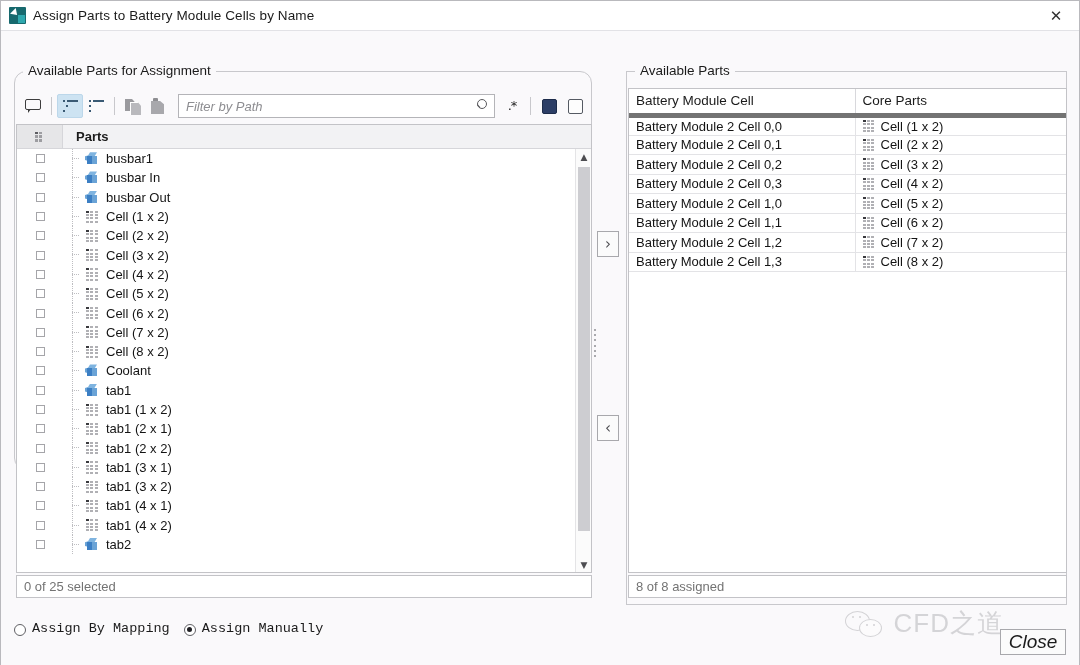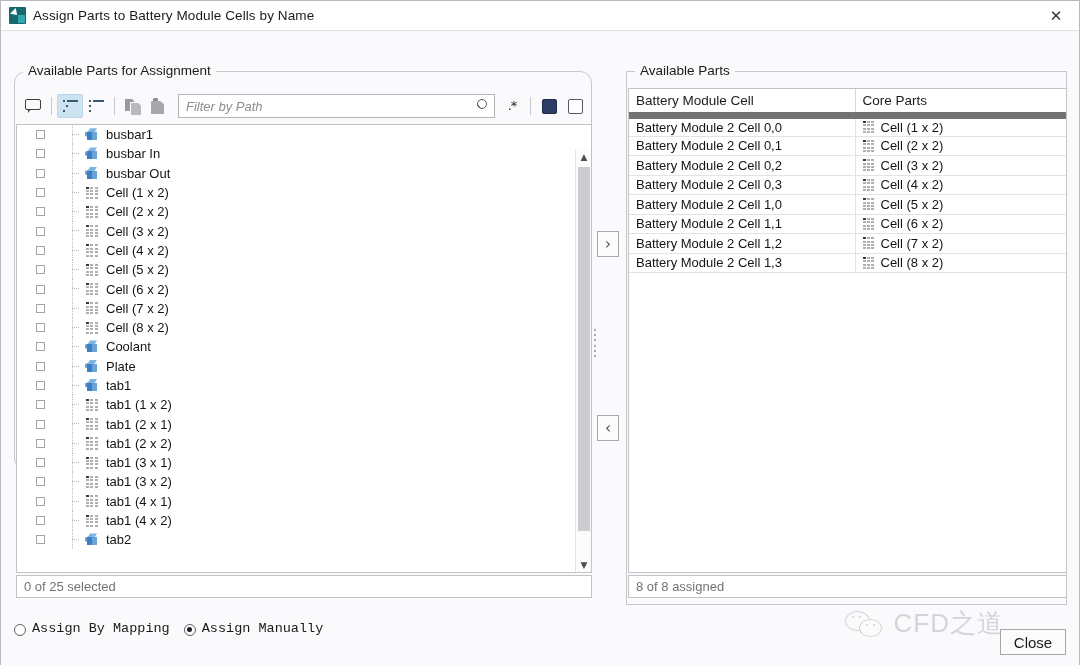--- a/index.html
+++ b/index.html
@@ -441,21 +441,21 @@
     overflow: hidden;
   }
   .tbl { width: 100%; border-collapse: collapse; table-layout: fixed; }
   .tbl th {
     height: 26px;
     text-align: left;
     font-weight: normal;
     font-size: 13.5px;
     color: #1b1b1b;
     padding-left: 7px;
-    border-bottom: 7px solid #737373;
+    border-bottom: 5px solid #737373;
     border-right: 1px solid #d8d8dc;
     background: #ffffff;
   }
   .tbl th:last-child { border-right: none; }
   .tbl td {
     height: 19.5px;
     font-size: 13px;
     color: #141414;
     padding-left: 7px;
     border-bottom: 1px solid #e3e3e6;
@@ -496,25 +496,25 @@
     background: #1f1f23;
   }
 
   
   .close-btn {
     position: absolute;
     right: 13px; bottom: 10px;
     width: 66px; height: 26px;
     border: 1px solid #a8a8ac;
     background: #fbfbfb;
-    font-size: 15px;
+    font-size: 19px;
     color: #1b1b1b;
     font-family: "Liberation Sans", sans-serif;
     cursor: pointer;
-    display: flex; align-items: center; justify-content: center;
+    display: flex; align-items: center; justify-content: center; font-style: italic;
   }
 
   
   .watermark {
     position: absolute;
     right: 75px; bottom: 24px;
     display: flex; align-items: center; gap: 9px;
     opacity: 0.40;
     pointer-events: none;
     user-select: none;
@@ -603,20 +603,33 @@
         <div class="tb-sep"></div>
         <div class="tb-btn">
           <span class="ic-sq-filled"></span>
         </div>
         <div class="tb-btn">
           <span class="ic-sq-empty"></span>
         </div>
       </div>
 
       <div class="tree-panel">
+        <div class="tree-header">
+          <div class="th-col0">
+            <span class="th-grid">
+              <span></span>
+                <span></span>
+                <span></span>
+                <span></span>
+                <span></span>
+                <span></span>
+            </span>
+          </div>
+          <div class="th-col1">Parts</div>
+        </div>
         <div class="tree-body" id="tree-body">
             <div class="tree-row">
               <div class="tr-check">
                 <span class="cbx"></span>
               </div>
               <div class="tr-indent"></div>
               <div class="tr-ico">
                 <span class="ic-cube">
                   <span class="tab"></span>
                   <span class="top"></span>
@@ -847,35 +860,20 @@
               <div class="tr-indent"></div>
               <div class="tr-ico">
                 <span class="ic-cube">
                   <span class="tab"></span>
                   <span class="top"></span>
                   <span class="lf"></span>
                   <span class="rt"></span>
                 </span>
               </div>
               <div class="tr-label">Coolant</div>
-            </div>
-            <div class="tree-row">
-              <div class="tr-check">
-                <span class="cbx"></span>
-              </div>
-              <div class="tr-indent"></div>
-              <div class="tr-ico">
-                <span class="ic-cube">
-                  <span class="tab"></span>
-                  <span class="top"></span>
-                  <span class="lf"></span>
-                  <span class="rt"></span>
-                </span>
-              </div>
-              <div class="tr-label">Plate</div>
             </div>
             <div class="tree-row">
               <div class="tr-check">
                 <span class="cbx"></span>
               </div>
               <div class="tr-indent"></div>
               <div class="tr-ico">
                 <span class="ic-cube">
                   <span class="tab"></span>
                   <span class="top"></span>

